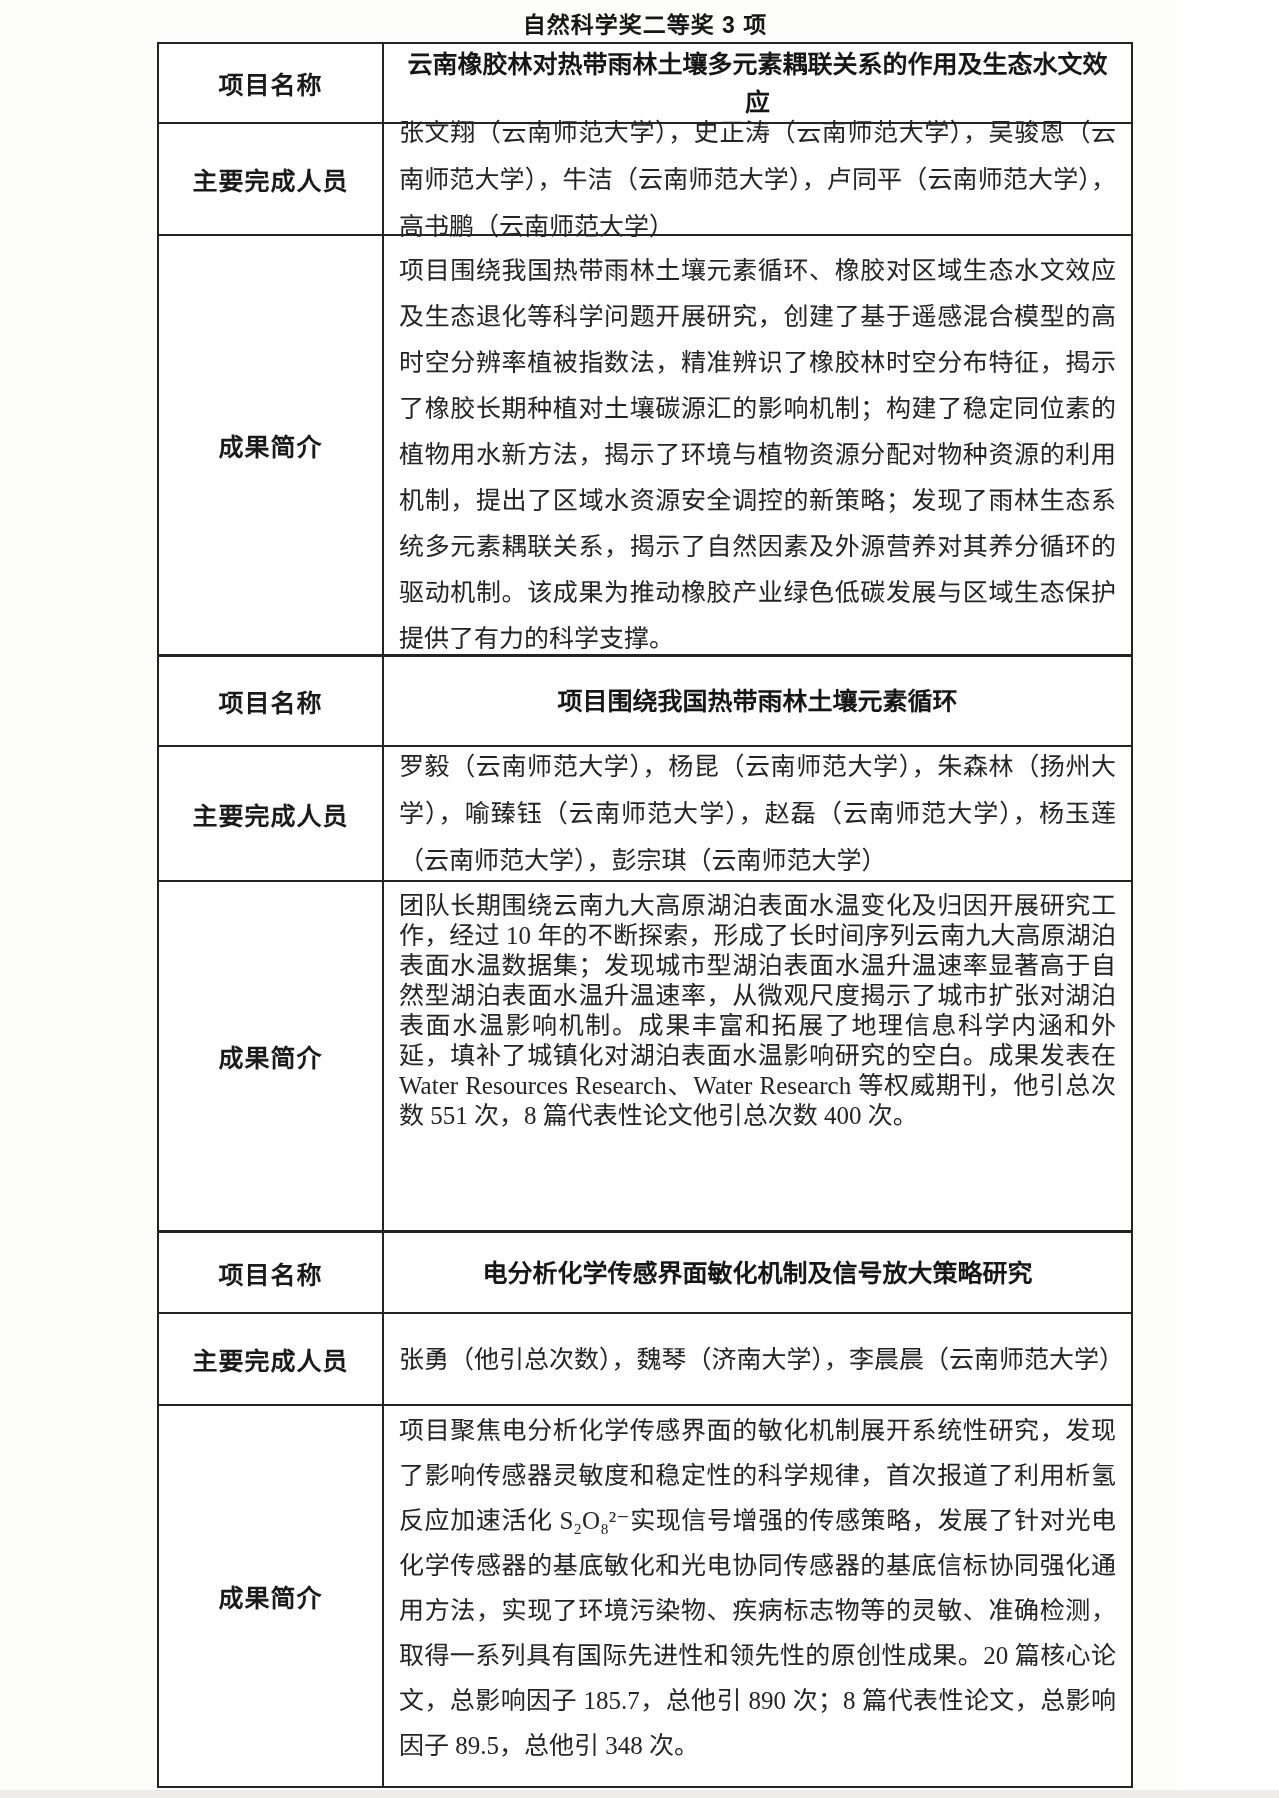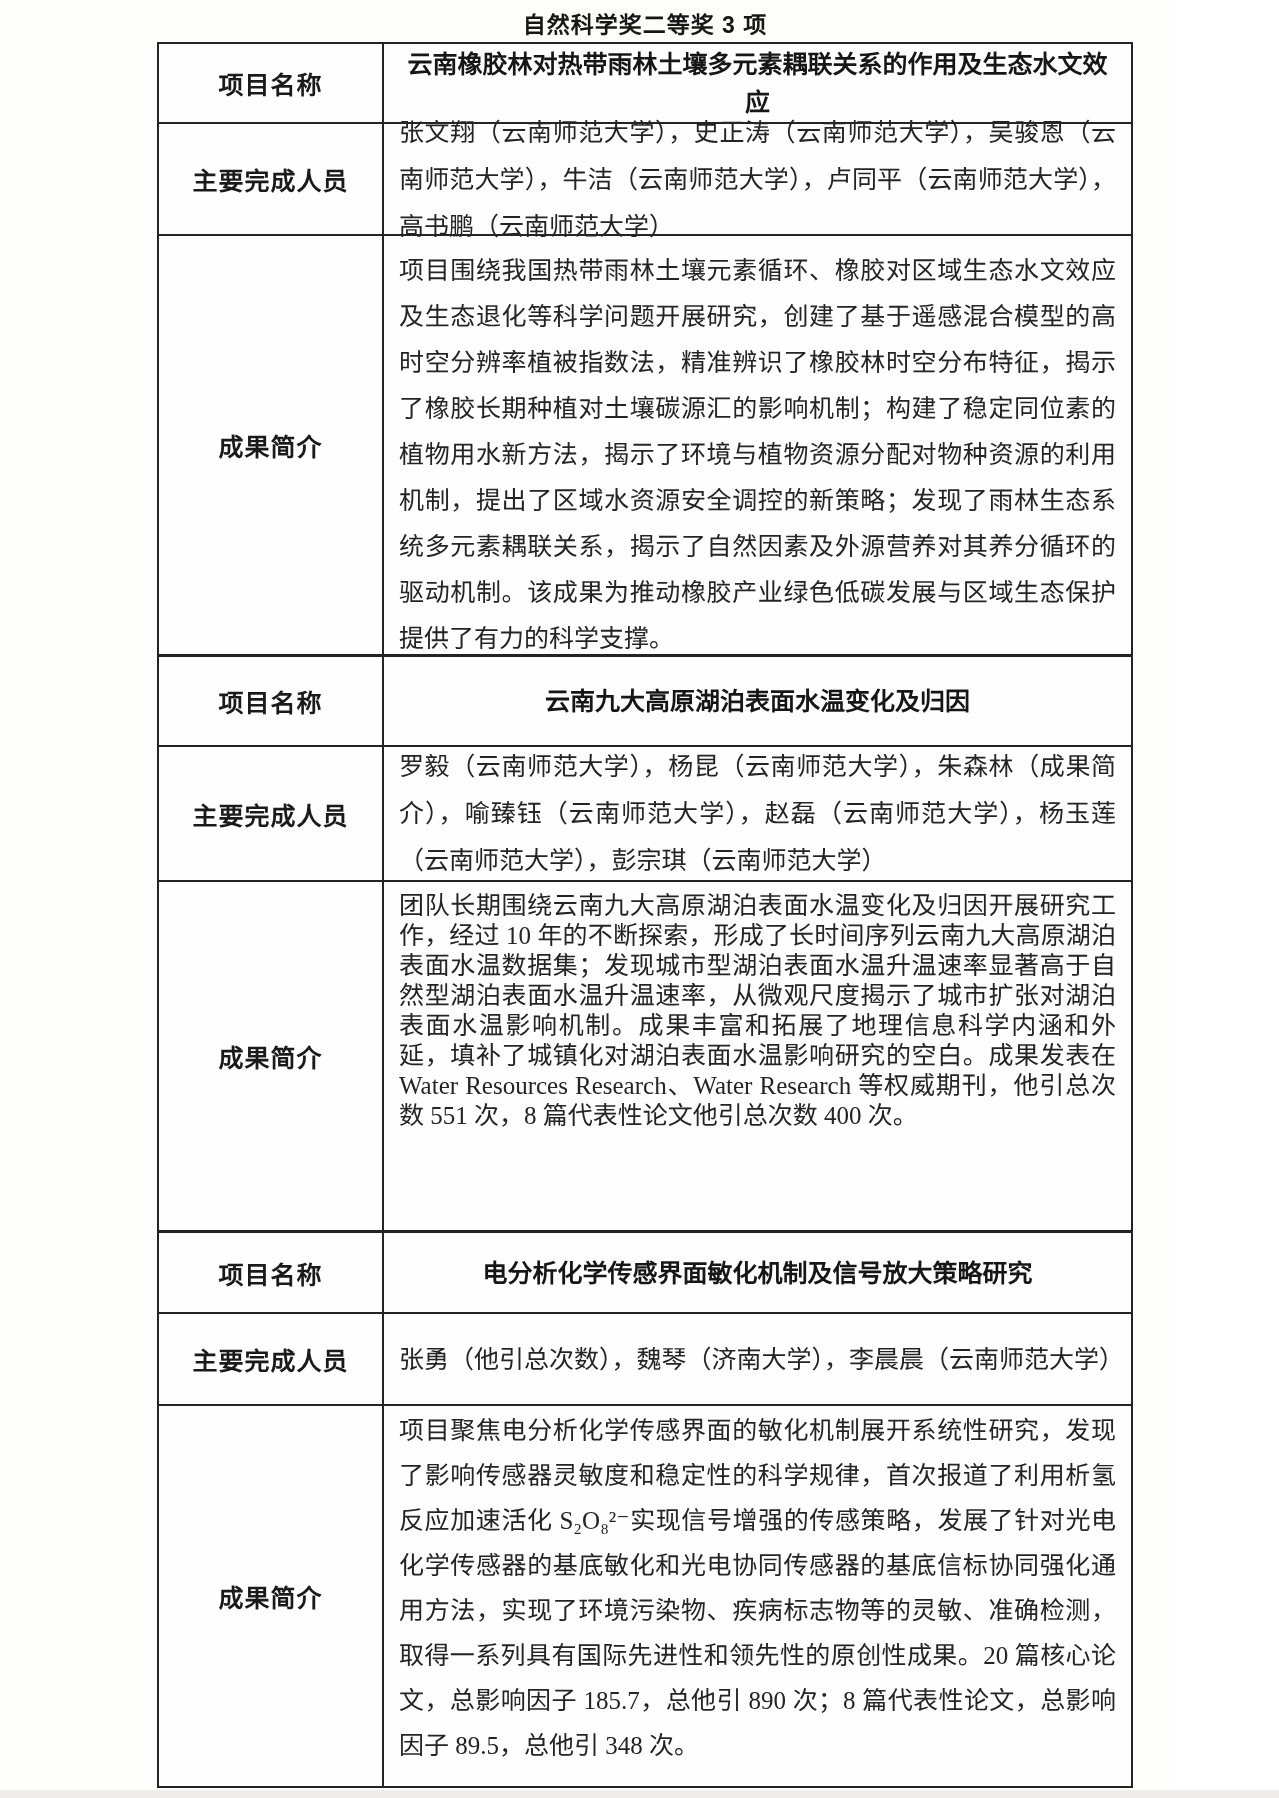--- a/index.html
+++ b/index.html
@@ -129,26 +129,26 @@
         <span>张文翔（云南师范大学），史正涛（云南师范大学），吴骏恩（云南师范大学），牛洁（云南师范大学），卢同平（云南师范大学），高书鹏（云南师范大学）</span>
       </div>
     </div>
     <div class="trow r-summary-1">
       <div class="label-cell">成果简介</div>
       <div class="content-cell body-text summary-cell-1">项目围绕我国热带雨林土壤元素循环、橡胶对区域生态水文效应及生态退化等科学问题开展研究，创建了基于遥感混合模型的高时空分辨率植被指数法，精准辨识了橡胶林时空分布特征，揭示了橡胶长期种植对土壤碳源汇的影响机制；构建了稳定同位素的植物用水新方法，揭示了环境与植物资源分配对物种资源的利用机制，提出了区域水资源安全调控的新策略；发现了雨林生态系统多元素耦联关系，揭示了自然因素及外源营养对其养分循环的驱动机制。该成果为推动橡胶产业绿色低碳发展与区域生态保护提供了有力的科学支撑。</div>
     </div>
 
     <div class="trow r-name-2 block-start">
       <div class="label-cell">项目名称</div>
-      <div class="content-cell project-title-cell">云南九大高原湖泊表面水温变化及归因</div>
+      <div class="content-cell project-title-cell">项目围绕我国热带雨林土壤元素循环</div>
     </div>
     <div class="trow r-contrib-2">
       <div class="label-cell">主要完成人员</div>
       <div class="content-cell body-text contributors-cell">
-        <span>罗毅（云南师范大学），杨昆（云南师范大学），朱森林（成果简介），喻臻钰（云南师范大学），赵磊（云南师范大学），杨玉莲（云南师范大学），彭宗琪（云南师范大学）</span>
+        <span>罗毅（云南师范大学），杨昆（云南师范大学），朱森林（扬州大学），喻臻钰（云南师范大学），赵磊（云南师范大学），杨玉莲（云南师范大学），彭宗琪（云南师范大学）</span>
       </div>
     </div>
     <div class="trow r-summary-2">
       <div class="label-cell">成果简介</div>
       <div class="content-cell body-text summary-cell-2">团队长期围绕云南九大高原湖泊表面水温变化及归因开展研究工作，经过 10 年的不断探索，形成了长时间序列云南九大高原湖泊表面水温数据集；发现城市型湖泊表面水温升温速率显著高于自然型湖泊表面水温升温速率，从微观尺度揭示了城市扩张对湖泊表面水温影响机制。成果丰富和拓展了地理信息科学内涵和外延，填补了城镇化对湖泊表面水温影响研究的空白。成果发表在 Water Resources Research、Water Research 等权威期刊，他引总次数 551 次，8 篇代表性论文他引总次数 400 次。</div>
     </div>
 
     <div class="trow r-name-3 block-start">
       <div class="label-cell">项目名称</div>
       <div class="content-cell project-title-cell">电分析化学传感界面敏化机制及信号放大策略研究</div>

